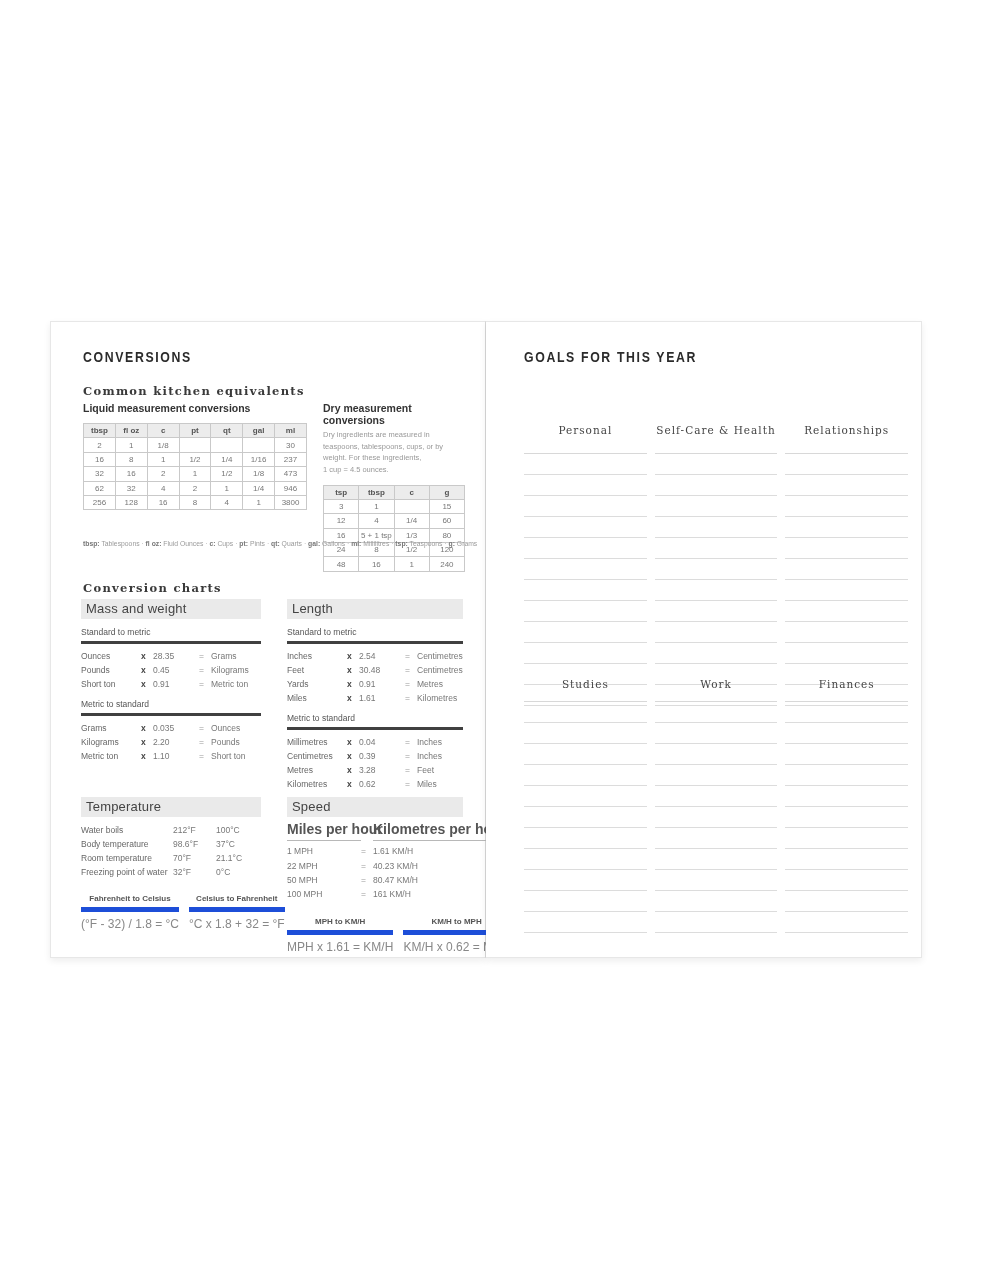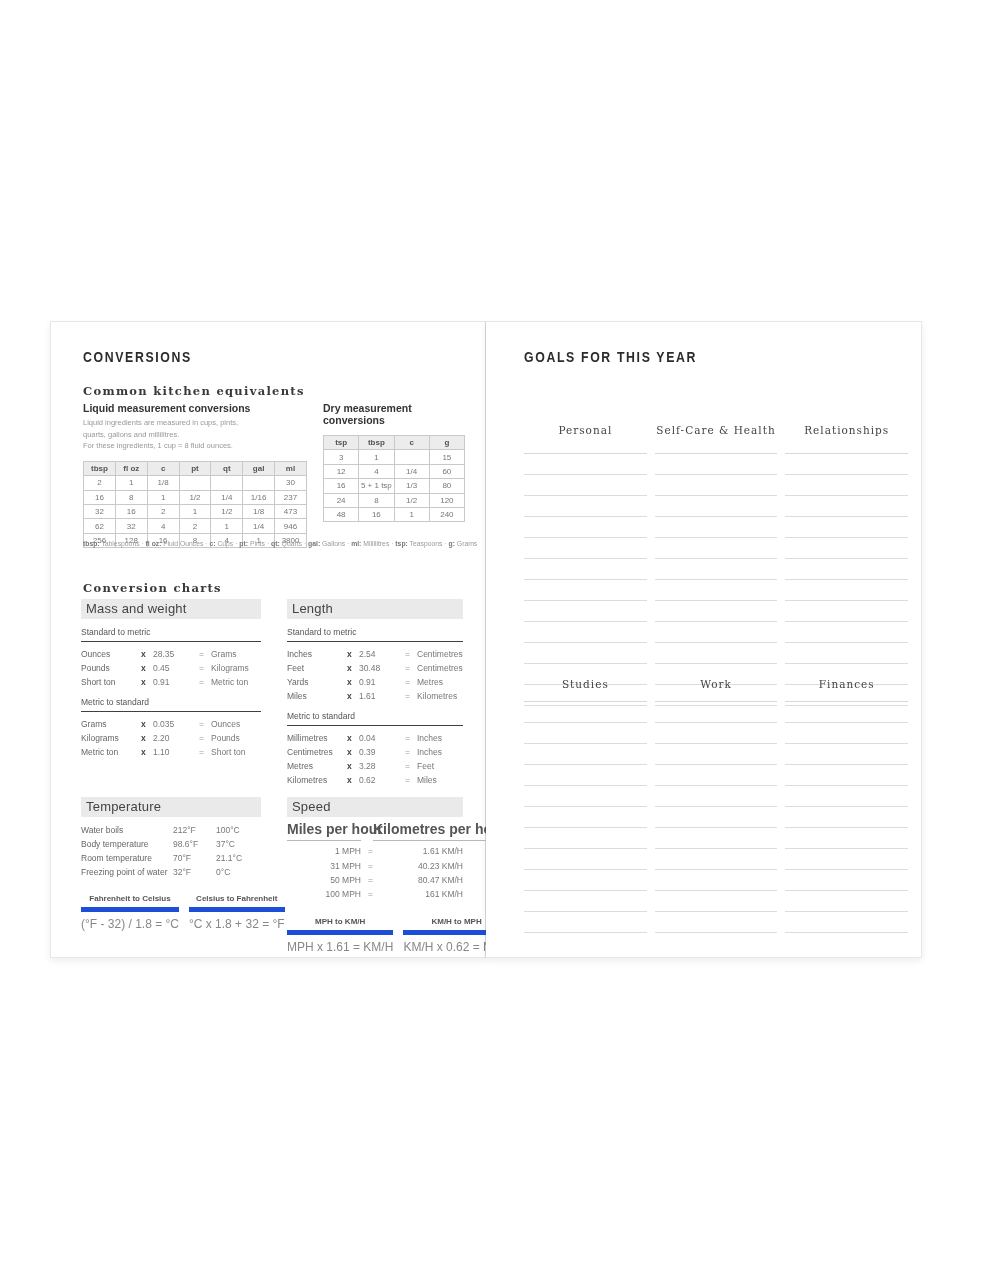--- a/index.html
+++ b/index.html
@@ -38,21 +38,21 @@
   .fn-sep{color:#bbb;}
 
   .chart-col{position:absolute;}
   #mass-col{left:30px;top:277px;width:180px;}
   #length-col{left:236px;top:277px;width:176px;}
   #temp-col{left:30px;top:475px;width:180px;}
   #speed-col{left:236px;top:475px;width:176px;}
 
   .bar-title{background:#eaeaea;font-size:13px;color:#444;padding:2px 5px 3px 5px;letter-spacing:.2px;}
   .group{margin-top:6px;}
-  .group-subtitle{font-size:8.5px;color:#555;padding:2px 0 4px 0;border-bottom:1px solid #404040;}
+  .group-subtitle{font-size:8.5px;color:#555;padding:2px 0 4px 0;border-bottom:3px solid #404040;}
   .group-rows{padding-top:5px;}
   .conv-row{display:grid;grid-template-columns:60px 12px 46px 12px 1fr;align-items:center;
             height:14px;font-size:8.5px;color:#777;}
   .conv-row .lbl{color:#666;}
   .conv-row .mul{font-weight:bold;color:#444;}
   .conv-row .eq{color:#999;}
 
   .temp-rows{padding-top:6px;}
   .temp-row{display:grid;grid-template-columns:1fr 43px 45px;align-items:center;
             height:14px;font-size:8.5px;color:#777;}
@@ -65,21 +65,21 @@
   .formula-text{font-size:12px;color:#888;text-align:center;padding-top:5px;white-space:nowrap;}
 
   .speed-headers{display:flex;gap:12px;margin-top:4px;}
   .speed-h{font-size:14px;font-weight:bold;color:#555;text-align:center;
            padding-bottom:3px;border-bottom:1px solid #b8b8b8;white-space:nowrap;}
   .speed-h.left{width:74px;}
   .speed-h.right{flex:1;text-align:right;}
   .speed-rows{padding-top:3px;}
   .speed-row{display:grid;grid-template-columns:74px 12px 1fr;align-items:center;
              height:14.4px;font-size:8.5px;color:#777;}
-  .speed-row span{text-align:right;}
+  .speed-row span{text-align:left;}
   .speed-row .eq{color:#999;}
 
   
   .rp-title{left:38px;top:26px;}
   .goal-section{position:absolute;left:38px;width:384px;}
   #goal-section-0{top:58px;margin-top:44px;}
   #goal-section-1{top:356px;}
   .goal-headers{display:flex;gap:8px;}
   .goal-header{flex:1;text-align:center;font-family:"DejaVu Serif",serif;font-size:10.5px;
                letter-spacing:1px;color:#444;white-space:nowrap;}
@@ -96,23 +96,20 @@
 <div class="canvas">
   <div class="spread">
 
     <div class="page left">
       <div class="page-title lp-title">CONVERSIONS</div>
 
       <div class="serif-heading kitchen-heading">Common kitchen equivalents</div>
 
       <div class="meas-block meas-liquid">
         <div class="meas-title">Liquid measurement conversions</div>
-        <div class="meas-desc">Liquid ingredients are measured in cups, pints,
-quarts, gallons and millilitres.
-For these ingredients, 1 cup = 8 fluid ounces.</div>
         <div id="liquid-table-slot">
             <table class="conv-table">
               <thead>
                 <tr>
                   <th>tbsp</th>
                   <th>fl oz</th>
                   <th>c</th>
                   <th>pt</th>
                   <th>qt</th>
                   <th>gal</th>
@@ -165,20 +162,24 @@
                   <td>1</td>
                   <td>3800</td>
                 </tr>
               </tbody>
             </table>
           </div>
       </div>
 
       <div class="meas-block meas-dry">
         <div class="meas-title">Dry measurement conversions</div>
+        <div class="meas-desc">Dry ingredients are measured in
+teaspoons, tablespoons, cups, or by
+weight. For these ingredients,
+1 cup = 4.5 ounces.</div>
         <div id="dry-table-slot">
             <table class="conv-table">
               <thead>
                 <tr>
                   <th>tsp</th>
                   <th>tbsp</th>
                   <th>c</th>
                   <th>g</th>
                 </tr>
               </thead>
@@ -394,21 +395,21 @@
             <div class="speed-h left">Miles per hour</div>
             <div class="speed-h right">Kilometres per hour</div>
           </div>
         <div class="speed-rows">
             <div class="speed-row">
               <span>1 MPH</span>
               <span class="eq">=</span>
               <span>1.61 KM/H</span>
             </div>
             <div class="speed-row">
-              <span>31 MPH</span>
+              <span>22 MPH</span>
               <span class="eq">=</span>
               <span>40.23 KM/H</span>
             </div>
             <div class="speed-row">
               <span>50 MPH</span>
               <span class="eq">=</span>
               <span>80.47 KM/H</span>
             </div>
             <div class="speed-row">
               <span>100 MPH</span>

